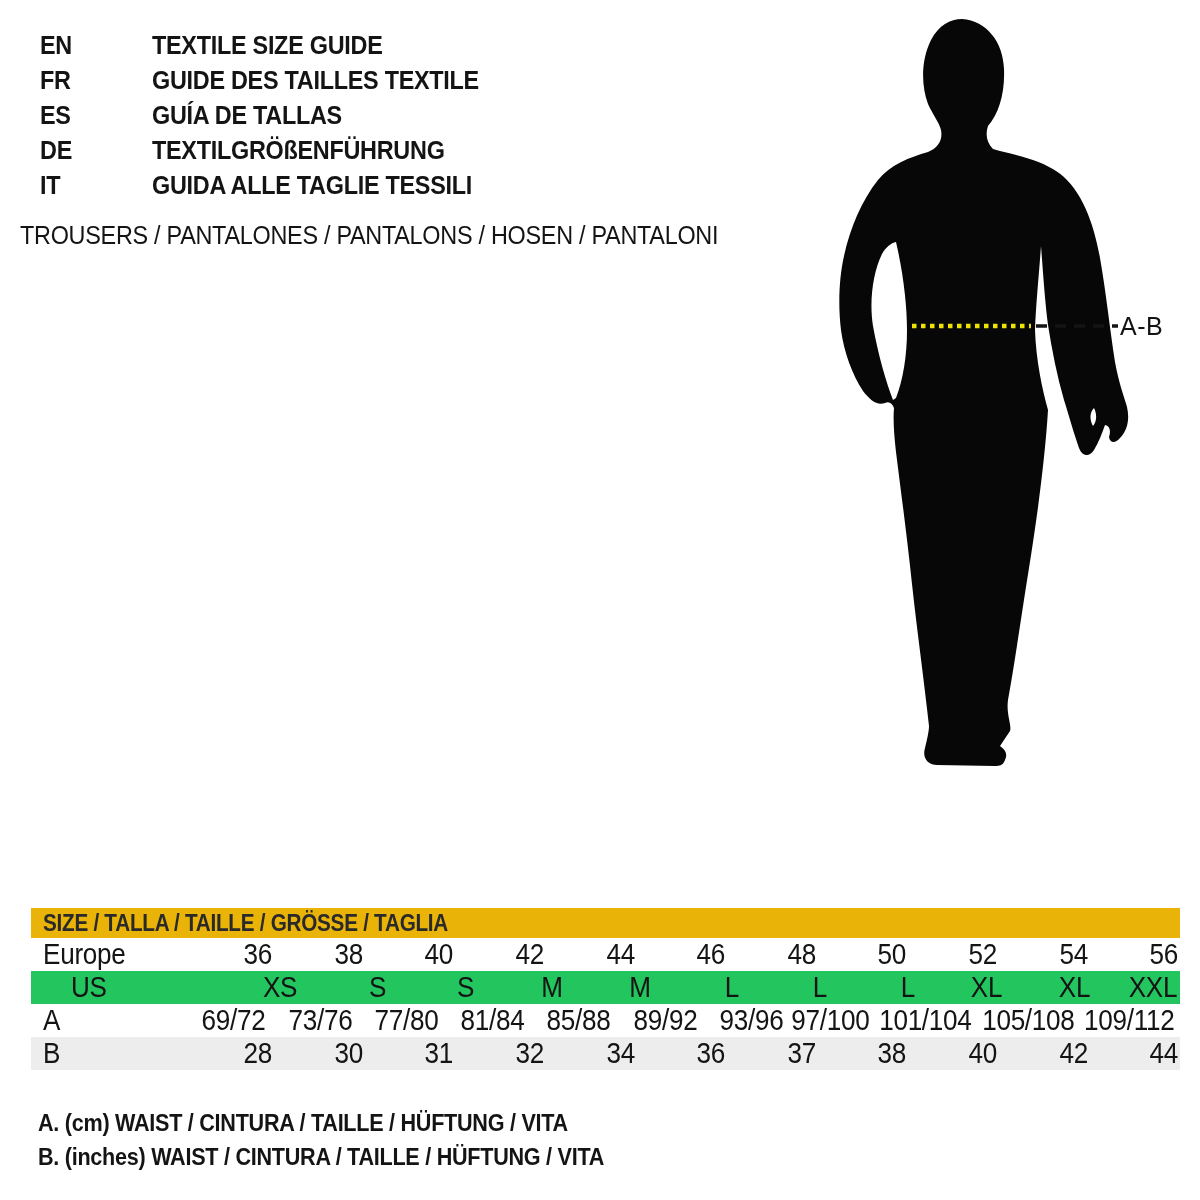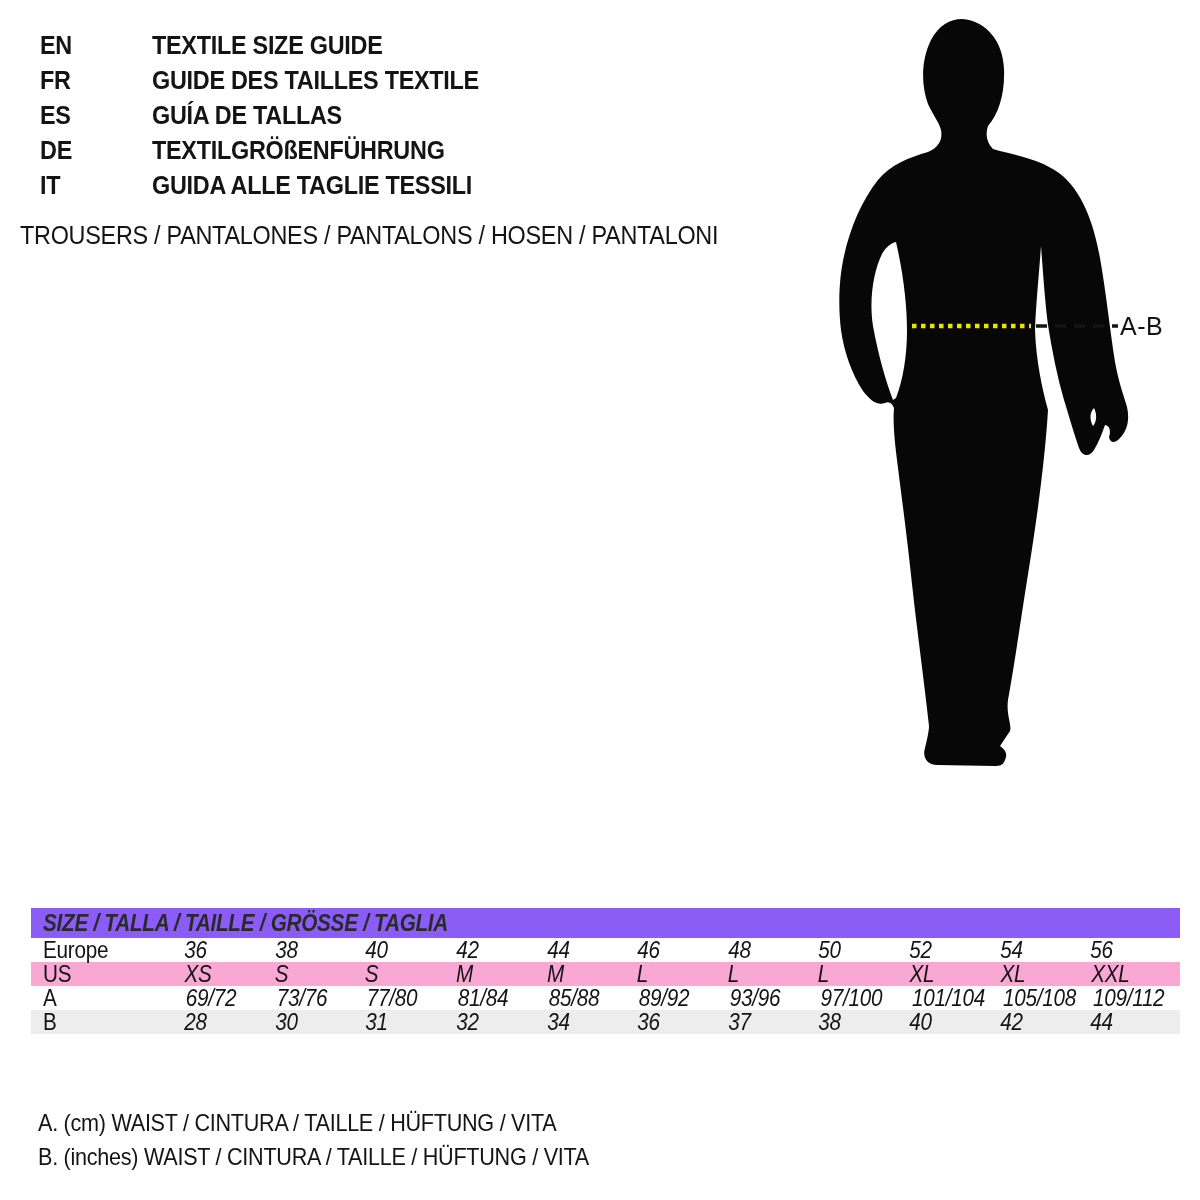--- a/index.html
+++ b/index.html
@@ -25,27 +25,27 @@
 
   
   .figure-svg{position:absolute;left:820px;top:10px;width:380px;height:790px;}
   .ab-label{position:absolute;left:1120px;top:312px;height:28px;line-height:28px;
             font-weight:400;font-size:25px;letter-spacing:.5px;}
 
   
   .size-table{position:absolute;left:31px;top:908px;width:1149px;}
   .table-header{height:30px;display:flex;align-items:center;padding-left:12px;
                 box-sizing:border-box;font-weight:700;font-size:23px;color:#2a2a2a;}
-  .table-row{height:24px;display:flex;align-items:center;font-size:23px;}
+  .table-row{height:33px;display:flex;align-items:center;font-size:29px;}
   .row-label{width:152px;box-sizing:border-box;padding-left:12px;flex:0 0 152px;}
-  .row-cell{flex:1 1 0;text-align:left;font-style:italic;}
+  .row-cell{flex:1 1 0;text-align:right;}
 
   
   .footnotes{position:absolute;left:38px;top:1106px;}
-  .footnote{height:34px;line-height:34px;font-weight:400;font-size:24px;}
+  .footnote{height:34px;line-height:34px;font-weight:700;font-size:24px;}
 </style>
 </head>
 <body>
 
 <div class="page">
 
   <div class="lang-list">
     <div class="lang-row">
       <span class="lang-code"><span class="sx">EN</span></span>
       <span class="lang-label"><span class="sx">TEXTILE SIZE GUIDE</span></span>
@@ -127,39 +127,39 @@
       C 1097,414 1097,421 1093,426
       C 1090,421 1089,413 1094,408
       Z"></path>
     <line x1="912" y1="326" x2="1031" y2="326" stroke="#ece300" stroke-width="4.5" stroke-dasharray="4.5 4.5"></line>
     <line x1="1036" y1="326" x2="1118" y2="326" stroke="#141414" stroke-width="3.5" stroke-dasharray="11 8"></line>
   </svg>
   <div class="ab-label">A-B</div>
 
 
   <div class="size-table">
-    <div class="table-header" id="table-header" style="background: #8b5cf6; font-style: italic;">
+    <div class="table-header" id="table-header" style="background: #eab308;">
       <span class="sx">SIZE / TALLA / TAILLE / GRÖSSE / TAGLIA</span>
     </div>
     <div id="table-rows">
         <div class="table-row">
           <div class="row-label"><span class="sx">Europe</span></div>
           <div class="row-cell"><span class="sx-c">36</span></div>
           <div class="row-cell"><span class="sx-c">38</span></div>
           <div class="row-cell"><span class="sx-c">40</span></div>
           <div class="row-cell"><span class="sx-c">42</span></div>
           <div class="row-cell"><span class="sx-c">44</span></div>
           <div class="row-cell"><span class="sx-c">46</span></div>
           <div class="row-cell"><span class="sx-c">48</span></div>
           <div class="row-cell"><span class="sx-c">50</span></div>
           <div class="row-cell"><span class="sx-c">52</span></div>
           <div class="row-cell"><span class="sx-c">54</span></div>
           <div class="row-cell"><span class="sx-c">56</span></div>
         </div>
-        <div class="table-row" style="background: #f9a8d4;">
+        <div class="table-row" style="background: #22c55e; padding-left: 28px;">
           <div class="row-label"><span class="sx">US</span></div>
           <div class="row-cell"><span class="sx-c">XS</span></div>
           <div class="row-cell"><span class="sx-c">S</span></div>
           <div class="row-cell"><span class="sx-c">S</span></div>
           <div class="row-cell"><span class="sx-c">M</span></div>
           <div class="row-cell"><span class="sx-c">M</span></div>
           <div class="row-cell"><span class="sx-c">L</span></div>
           <div class="row-cell"><span class="sx-c">L</span></div>
           <div class="row-cell"><span class="sx-c">L</span></div>
           <div class="row-cell"><span class="sx-c">XL</span></div>

